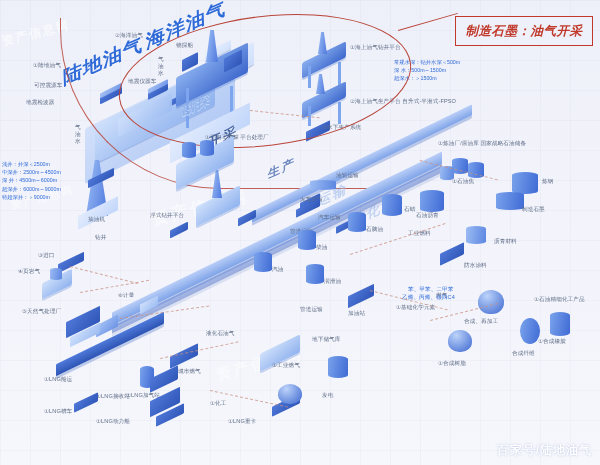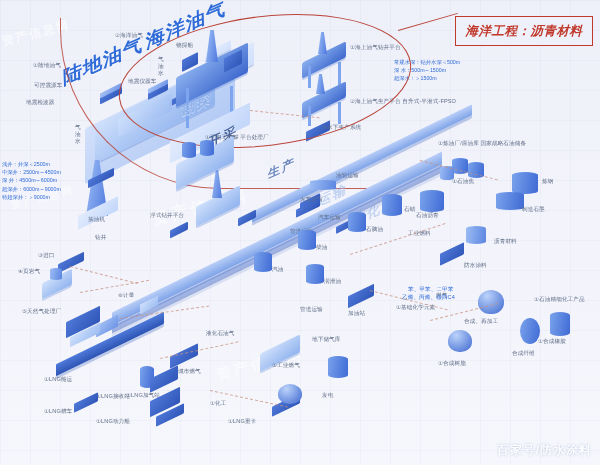--- a/index.html
+++ b/index.html
@@ -232,21 +232,21 @@
   <div class="spec" style="left:394px;top:58px;">
     <div>常规水深：钻井水深＜500m</div>
     <div>深  水：500m～1500m</div>
     <div>超深水：＞1500m</div>
   </div>
 
   <div id="redcurve"></div>
   <div id="ellipse"></div>
   <div id="leader"></div>
   <div id="callout">
-    <span>海洋工程：沥青材料</span>
+    <span>制造石墨：油气开采</span>
   </div>
 
   <div class="big faint" style="left:182px;top:96px;">勘探</div>
   <div class="big stage" style="left:208px;top:128px;">开采</div>
   <div class="big stage2" style="left:268px;top:160px;">生产</div>
   <div class="big faint" style="left:318px;top:186px;opacity:.5;">运输</div>
   <div class="big faint" style="left:352px;top:206px;opacity:.45;">炼化</div>
 
   <div class="spec" style="left:2px;top:160px;">
     <div>浅井：井深＜2500m</div>
@@ -389,14 +389,14 @@
   <div class="link" style="left:80px;top:292px;width:70px;transform:rotate(-10deg);"></div>
   <div class="link" style="left:120px;top:318px;width:90px;transform:rotate(-8deg);"></div>
   <div class="link" style="left:160px;top:358px;width:80px;transform:rotate(-12deg);"></div>
   <div class="link" style="left:210px;top:390px;width:80px;transform:rotate(12deg);"></div>
   <div class="link" style="left:370px;top:290px;width:80px;transform:rotate(14deg);"></div>
   <div class="link" style="left:430px;top:320px;width:70px;transform:rotate(-14deg);"></div>
   <div class="link" style="left:350px;top:254px;width:100px;transform:rotate(-18deg);"></div>
   <div class="link" style="left:420px;top:160px;width:80px;transform:rotate(14deg);"></div>
   <div class="link" style="left:250px;top:110px;width:70px;transform:rotate(6deg);"></div>
 
-  <div id="watermark">百家号/防水涂料</div>
+  <div id="watermark">百家号/陆地油气</div>
 </div>
 
 </body></html>

